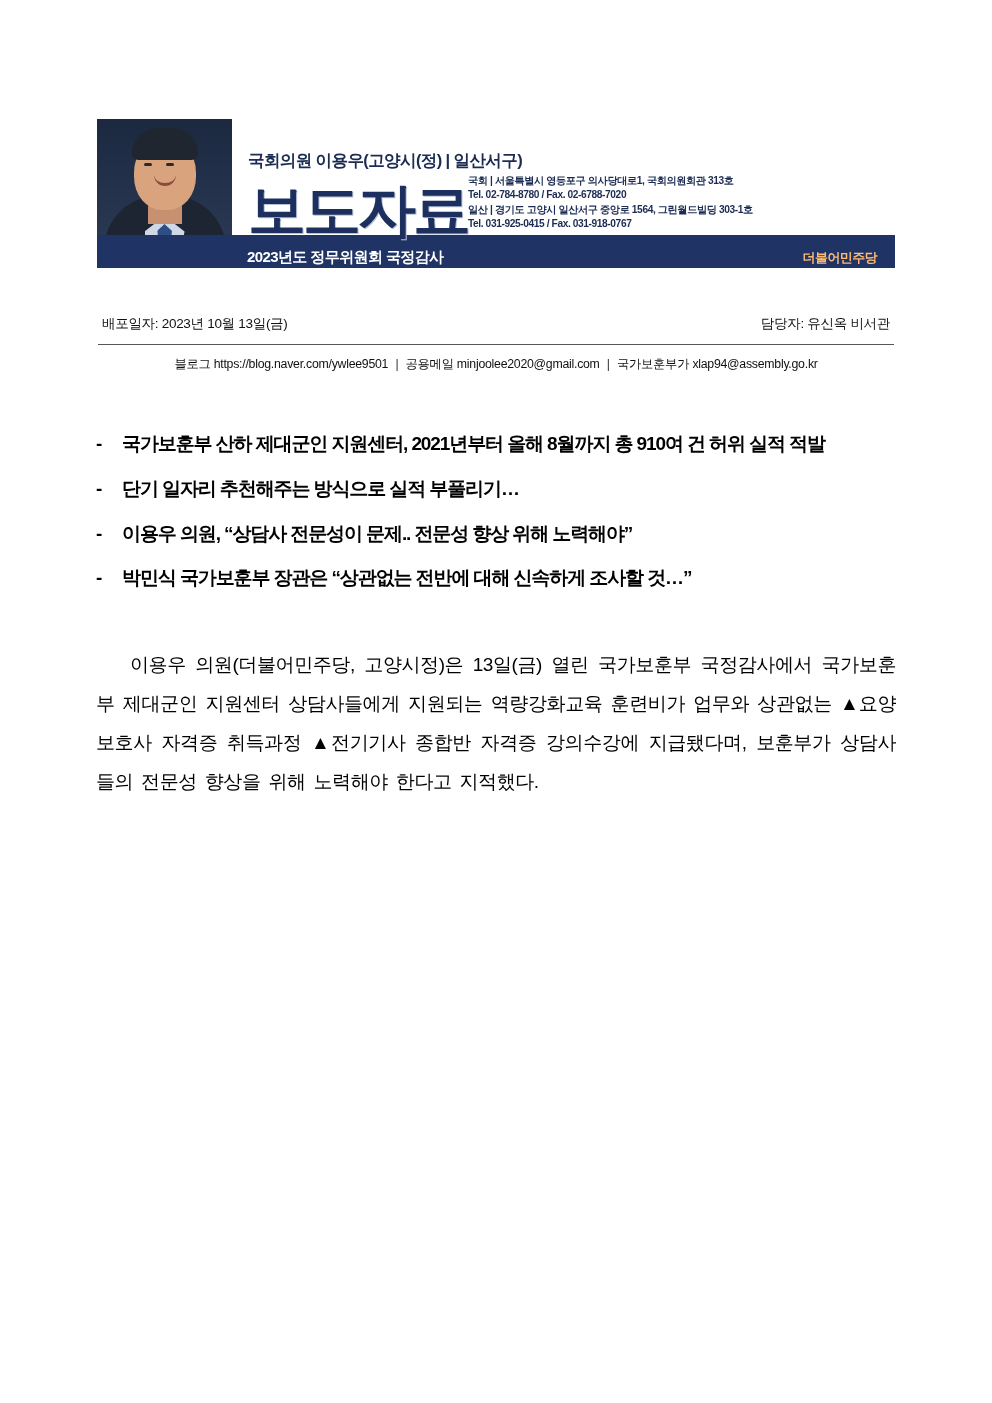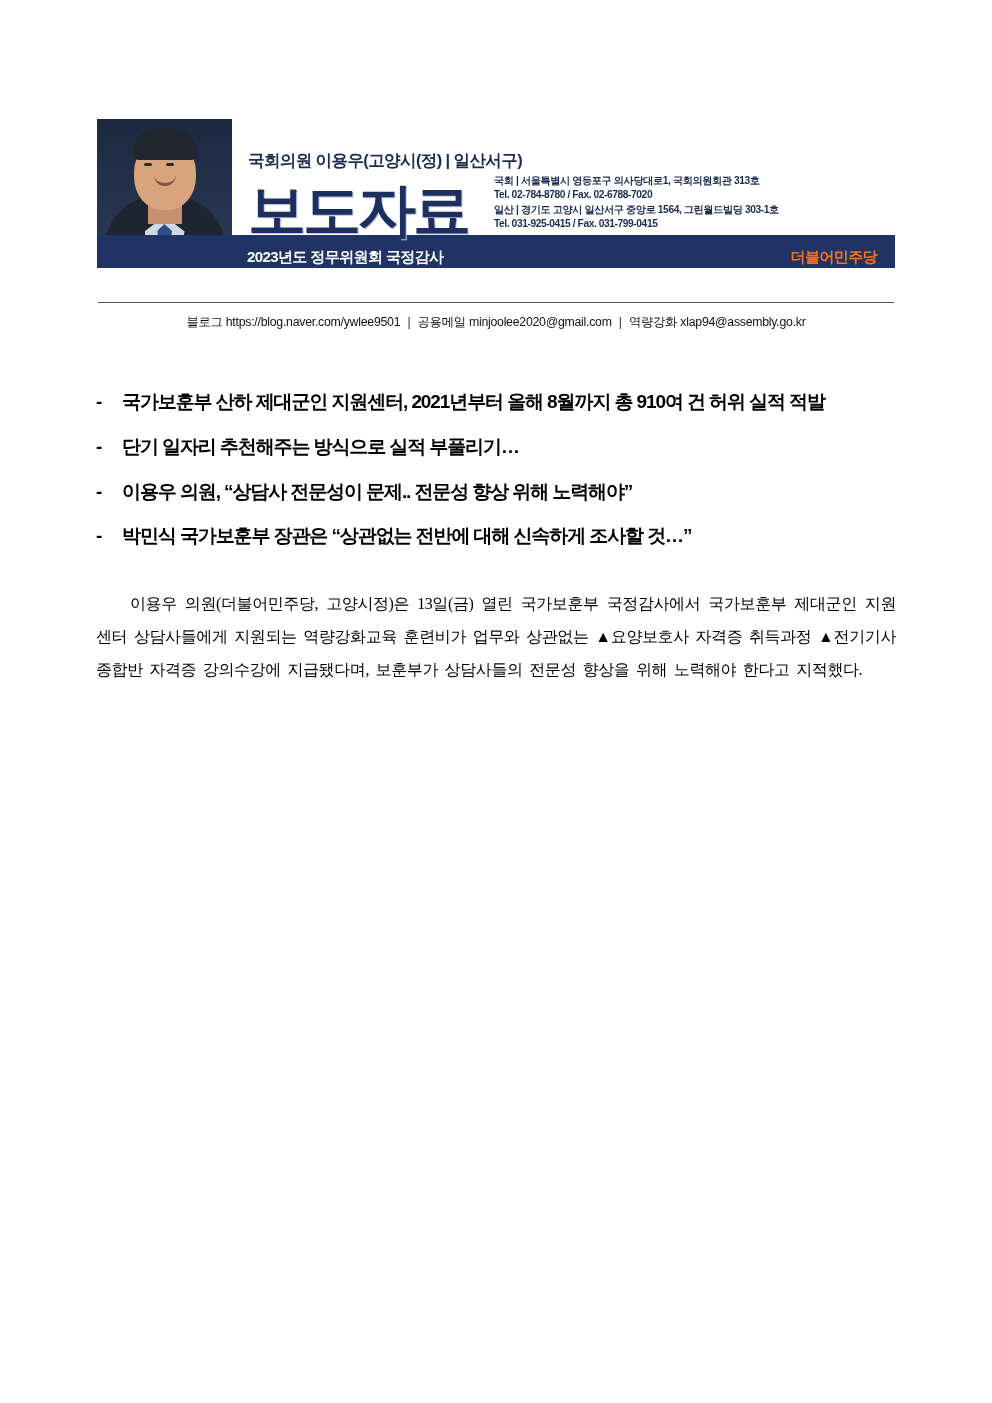--- a/index.html
+++ b/index.html
@@ -164,21 +164,20 @@
     font-weight: bold;
     color: #1b2b52;
     letter-spacing: -0.6px;
     margin-bottom: 2px;
   }
   .banner-mid {
     position: relative;
     z-index: 2;
     display: flex;
     align-items: flex-end;
-    gap: 26px;
   }
   .banner-big {
     font-family: "Liberation Sans", sans-serif;
     font-size: 58px;
     line-height: 0.95;
     font-weight: bold;
     color: #1c2f5e;
     letter-spacing: -3px;
     text-shadow: 1px 1px 0 #b9c2d4;
   }
@@ -206,22 +205,22 @@
   }
   .banner-bar .sub {
     font-family: "Liberation Sans", sans-serif;
     color: #ffffff;
     font-size: 15px;
     font-weight: bold;
     letter-spacing: -0.6px;
   }
   .banner-bar .party {
     font-family: Liberation Mono, monospace;
-    color: #f97316;
-    font-size: 15px;
+    color: #fdba74;
+    font-size: 13px;
     font-weight: bold;
     letter-spacing: -0.6px;
   }
 
   
   .meta-row {
     display: flex;
     justify-content: space-between;
     align-items: center;
     font-family: "Liberation Sans", sans-serif;
@@ -286,23 +285,23 @@
     font-weight: bold;
   }
   .bullet .dash {
     flex: 0 0 26px;
     font-weight: bold;
   }
   .bullet .btxt { flex: 1; }
 
   
   .body-para {
-    margin-top: 36px;
-    font-family: Liberation Serif, serif;
-    font-size: 16px;
+    margin-top: 52px;
+    font-family: Liberation Sans, sans-serif;
+    font-size: 19px;
     line-height: 2.05;
     text-align: justify;
     text-justify: inter-word;
     letter-spacing: -0.4px;
     text-indent: 34px;
     word-spacing: 3px;
   }
 </style>
 </head>
 <body>
@@ -326,43 +325,53 @@
       </div>
 
       <div class="banner-text">
         <div class="banner-row1">국회의원 이용우(고양시(정) | 일산서구)</div>
         <div class="banner-mid">
           <div class="banner-big">보도자료</div>
           <div class="banner-contact">
             <div>국회 | 서울특별시 영등포구 의사당대로1, 국회의원회관 313호</div>
             <div>Tel. 02-784-8780 / Fax. 02-6788-7020</div>
             <div>일산 | 경기도 고양시 일산서구 중앙로 1564, 그린월드빌딩 303-1호</div>
-            <div>Tel. 031-925-0415 / Fax. 031-799-0415</div>
+            <div>Tel. 031-925-0415 / Fax. 031-918-0767</div>
           </div>
         </div>
       </div>
 
       <div class="banner-bar">
         <div class="sub">2023년도 정무위원회 국정감사</div>
         <div class="party">더불어민주당</div>
       </div>
     </div>
   </div>
 
+  <div class="meta-row">
+    <div>
+      <span>배포일자:</span>
+      <span>2023년 10월 13일(금)</span>
+    </div>
+    <div>
+      <span>담당자:</span>
+      <span>유신옥 비서관</span>
+    </div>
+  </div>
 
   <div class="rule"></div>
 
   <div class="links-row">
     <span class="lbl">블로그</span>
     <span>https://blog.naver.com/ywlee9501</span>
     <span class="sep">|</span>
     <span class="lbl">공용메일</span>
     <span>minjoolee2020@gmail.com</span>
     <span class="sep">|</span>
-    <span class="lbl">역량강화</span>
+    <span class="lbl">국가보훈부가</span>
     <span>xlap94@assembly.go.kr</span>
   </div>
 
 
   <div class="bullets">
     <div class="bullet">
       <div class="dash">-</div>
       <div class="btxt">국가보훈부 산하 제대군인 지원센터, 2021년부터 올해 8월까지 총 910여 건 허위 실적 적발</div>
     </div>
     <div class="bullet">

